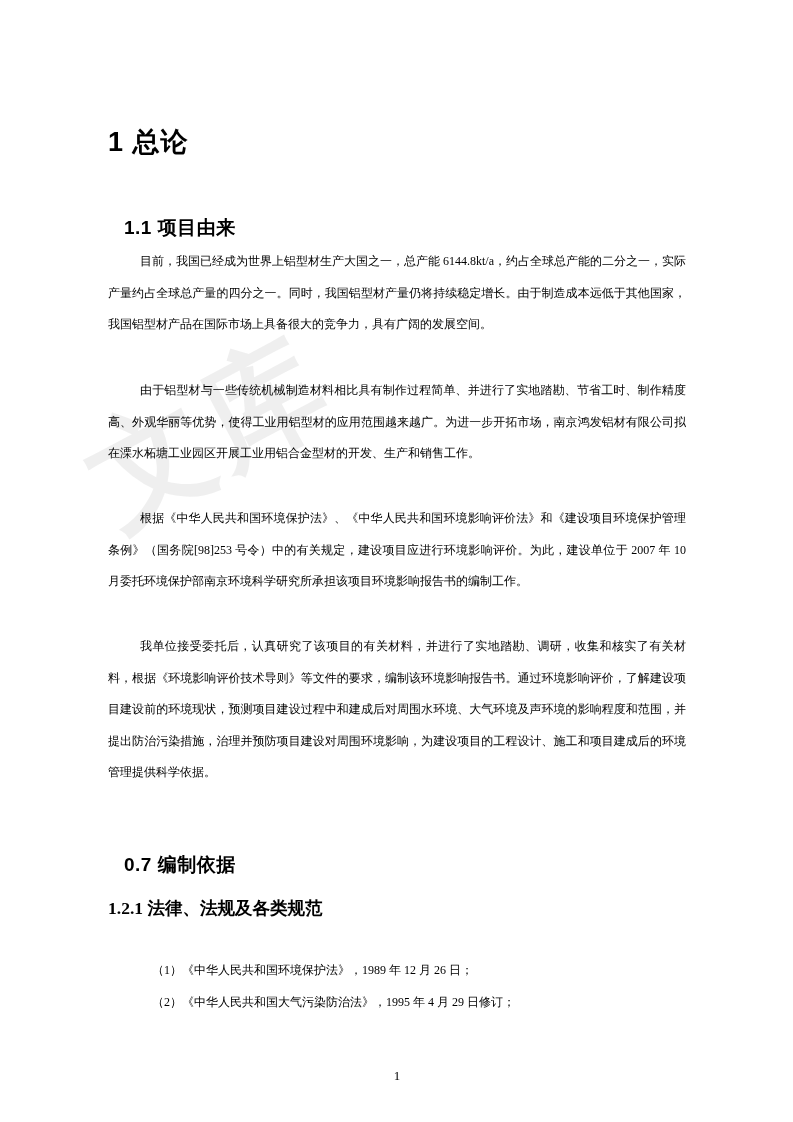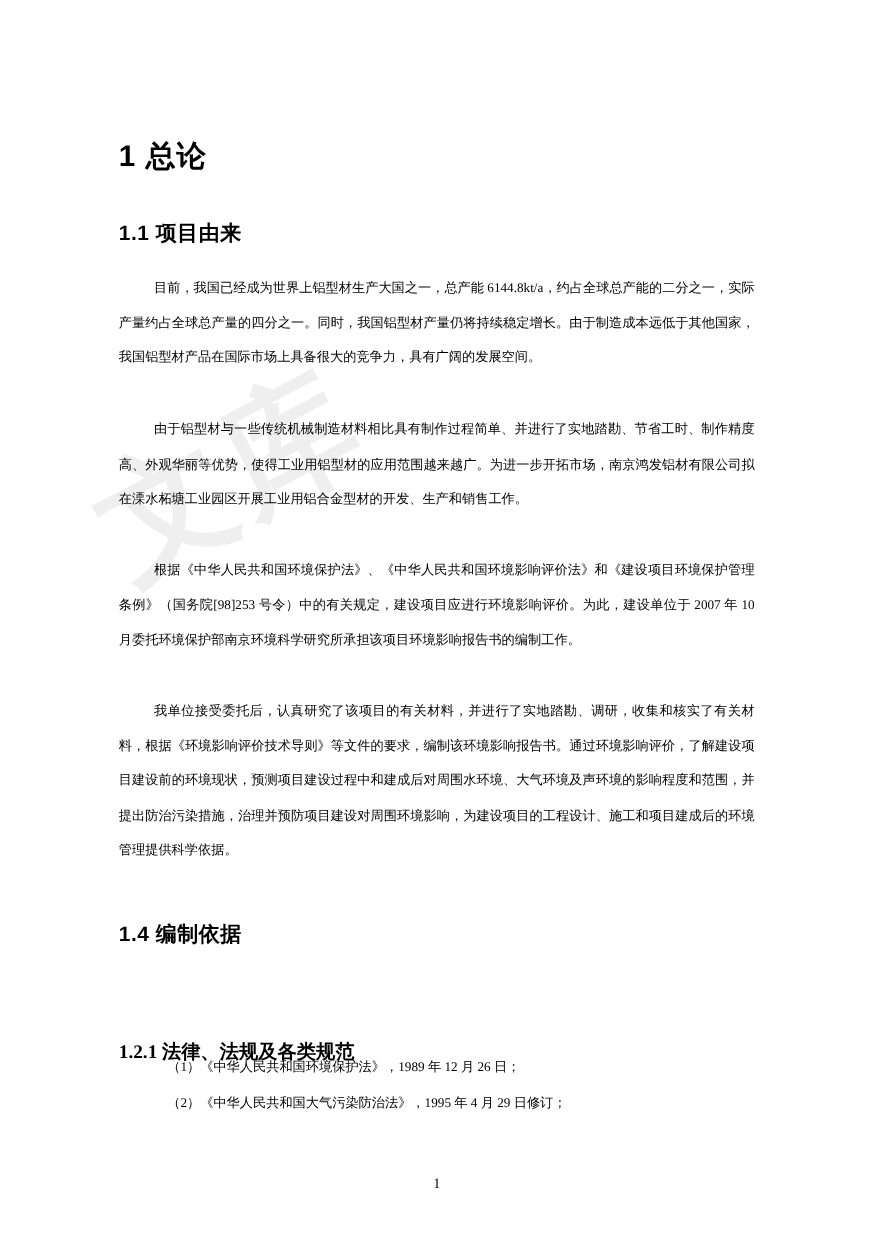--- a/index.html
+++ b/index.html
@@ -31,21 +31,21 @@
     padding: 0;
     position: absolute;
     top: 124px;
     left: 0;
     letter-spacing: 1px;
   }
   h2.doc-h2 {
     font-family: "Liberation Sans", sans-serif;
     font-size: 19px;
     font-weight: bold;
-    margin: 0;
+    margin: 16px;
     padding: 0;
     position: absolute;
     left: 0;
     letter-spacing: 0.5px;
   }
   h3.doc-h3 {
     font-family: "Liberation Serif", serif;
     font-size: 17.5px;
     font-weight: bold;
     margin: 0;
@@ -119,23 +119,23 @@
     <h2 class="doc-h2" style="top:199px;">1.1 项目由来</h2>
 
     <p class="para" style="top:246px;">目前，我国已经成为世界上铝型材生产大国之一，总产能 6144.8kt/a，约占全球总产能的二分之一，实际产量约占全球总产量的四分之一。同时，我国铝型材产量仍将持续稳定增长。由于制造成本远低于其他国家，我国铝型材产品在国际市场上具备很大的竞争力，具有广阔的发展空间。</p>
 
     <p class="para" style="top:375px;">由于铝型材与一些传统机械制造材料相比具有制作过程简单、并进行了实地踏勘、节省工时、制作精度高、外观华丽等优势，使得工业用铝型材的应用范围越来越广。为进一步开拓市场，南京鸿发铝材有限公司拟在溧水柘塘工业园区开展工业用铝合金型材的开发、生产和销售工作。</p>
 
     <p class="para" style="top:503px;">根据《中华人民共和国环境保护法》、《中华人民共和国环境影响评价法》和《建设项目环境保护管理条例》（国务院[98]253 号令）中的有关规定，建设项目应进行环境影响评价。为此，建设单位于 2007 年 10 月委托环境保护部南京环境科学研究所承担该项目环境影响报告书的编制工作。</p>
 
     <p class="para" style="top:631px;font-family:Liberation Serif, serif;">我单位接受委托后，认真研究了该项目的有关材料，并进行了实地踏勘、调研，收集和核实了有关材料，根据《环境影响评价技术导则》等文件的要求，编制该环境影响报告书。通过环境影响评价，了解建设项目建设前的环境现状，预测项目建设过程中和建成后对周围水环境、大气环境及声环境的影响程度和范围，并提出防治污染措施，治理并预防项目建设对周围环境影响，为建设项目的工程设计、施工和项目建成后的环境管理提供科学依据。</p>
 
-    <h2 class="doc-h2" style="top:836px;">1.4 编制依据</h2>
+    <h2 class="doc-h2" style="top:836px;">0.7 编制依据</h2>
 
-    <h3 class="doc-h3" style="top:944px;">1.2.1 法律、法规及各类规范</h3>
+    <h3 class="doc-h3" style="top:896px;">1.2.1 法律、法规及各类规范</h3>
 
     <p class="list-item" style="top:943px;">（1）《中华人民共和国环境保护法》，1989 年 12 月 26 日；</p>
     <p class="list-item" style="top:975px;">（2）《中华人民共和国大气污染防治法》，1995 年 4 月 29 日修订；</p>
 
     <div class="page-number">1</div>
 
   </div>
 </div>
 
 </body></html>

